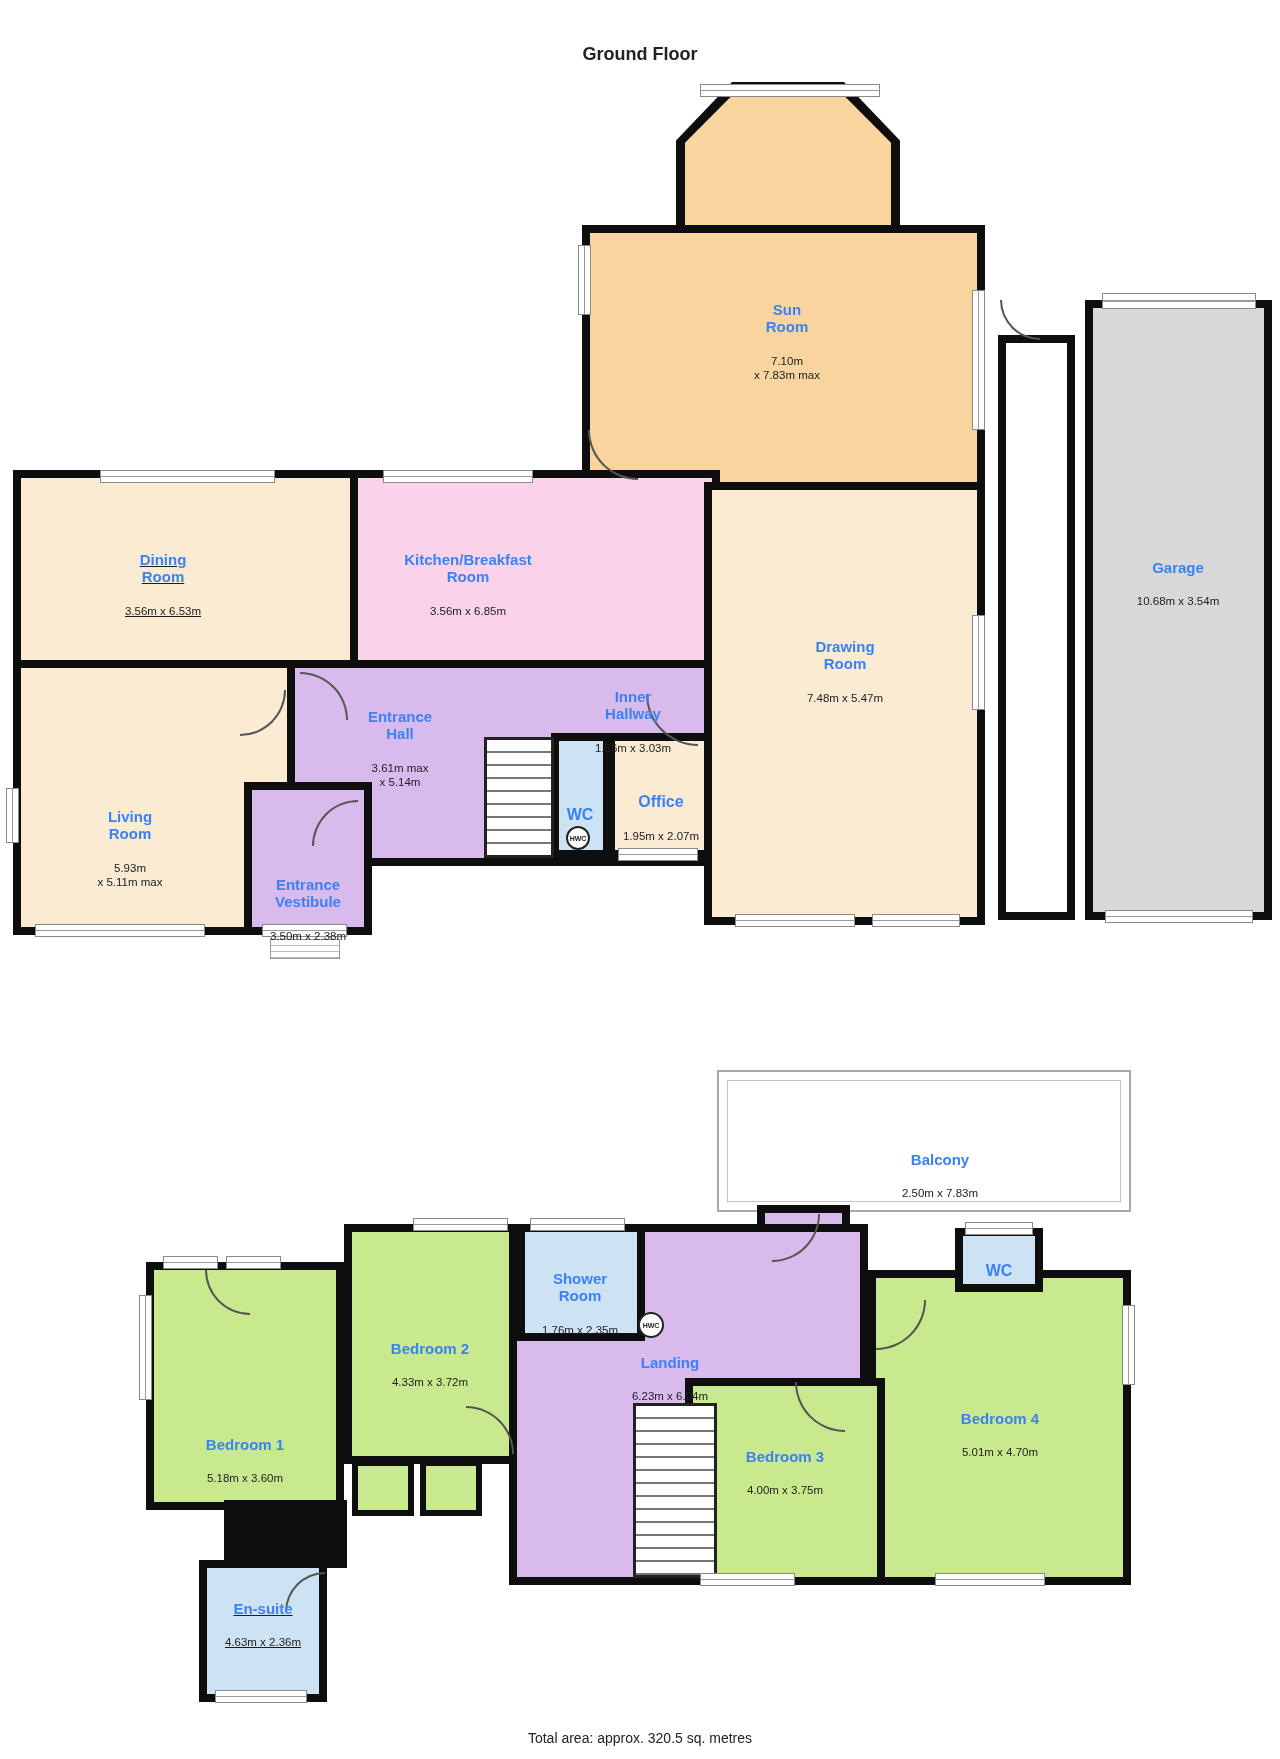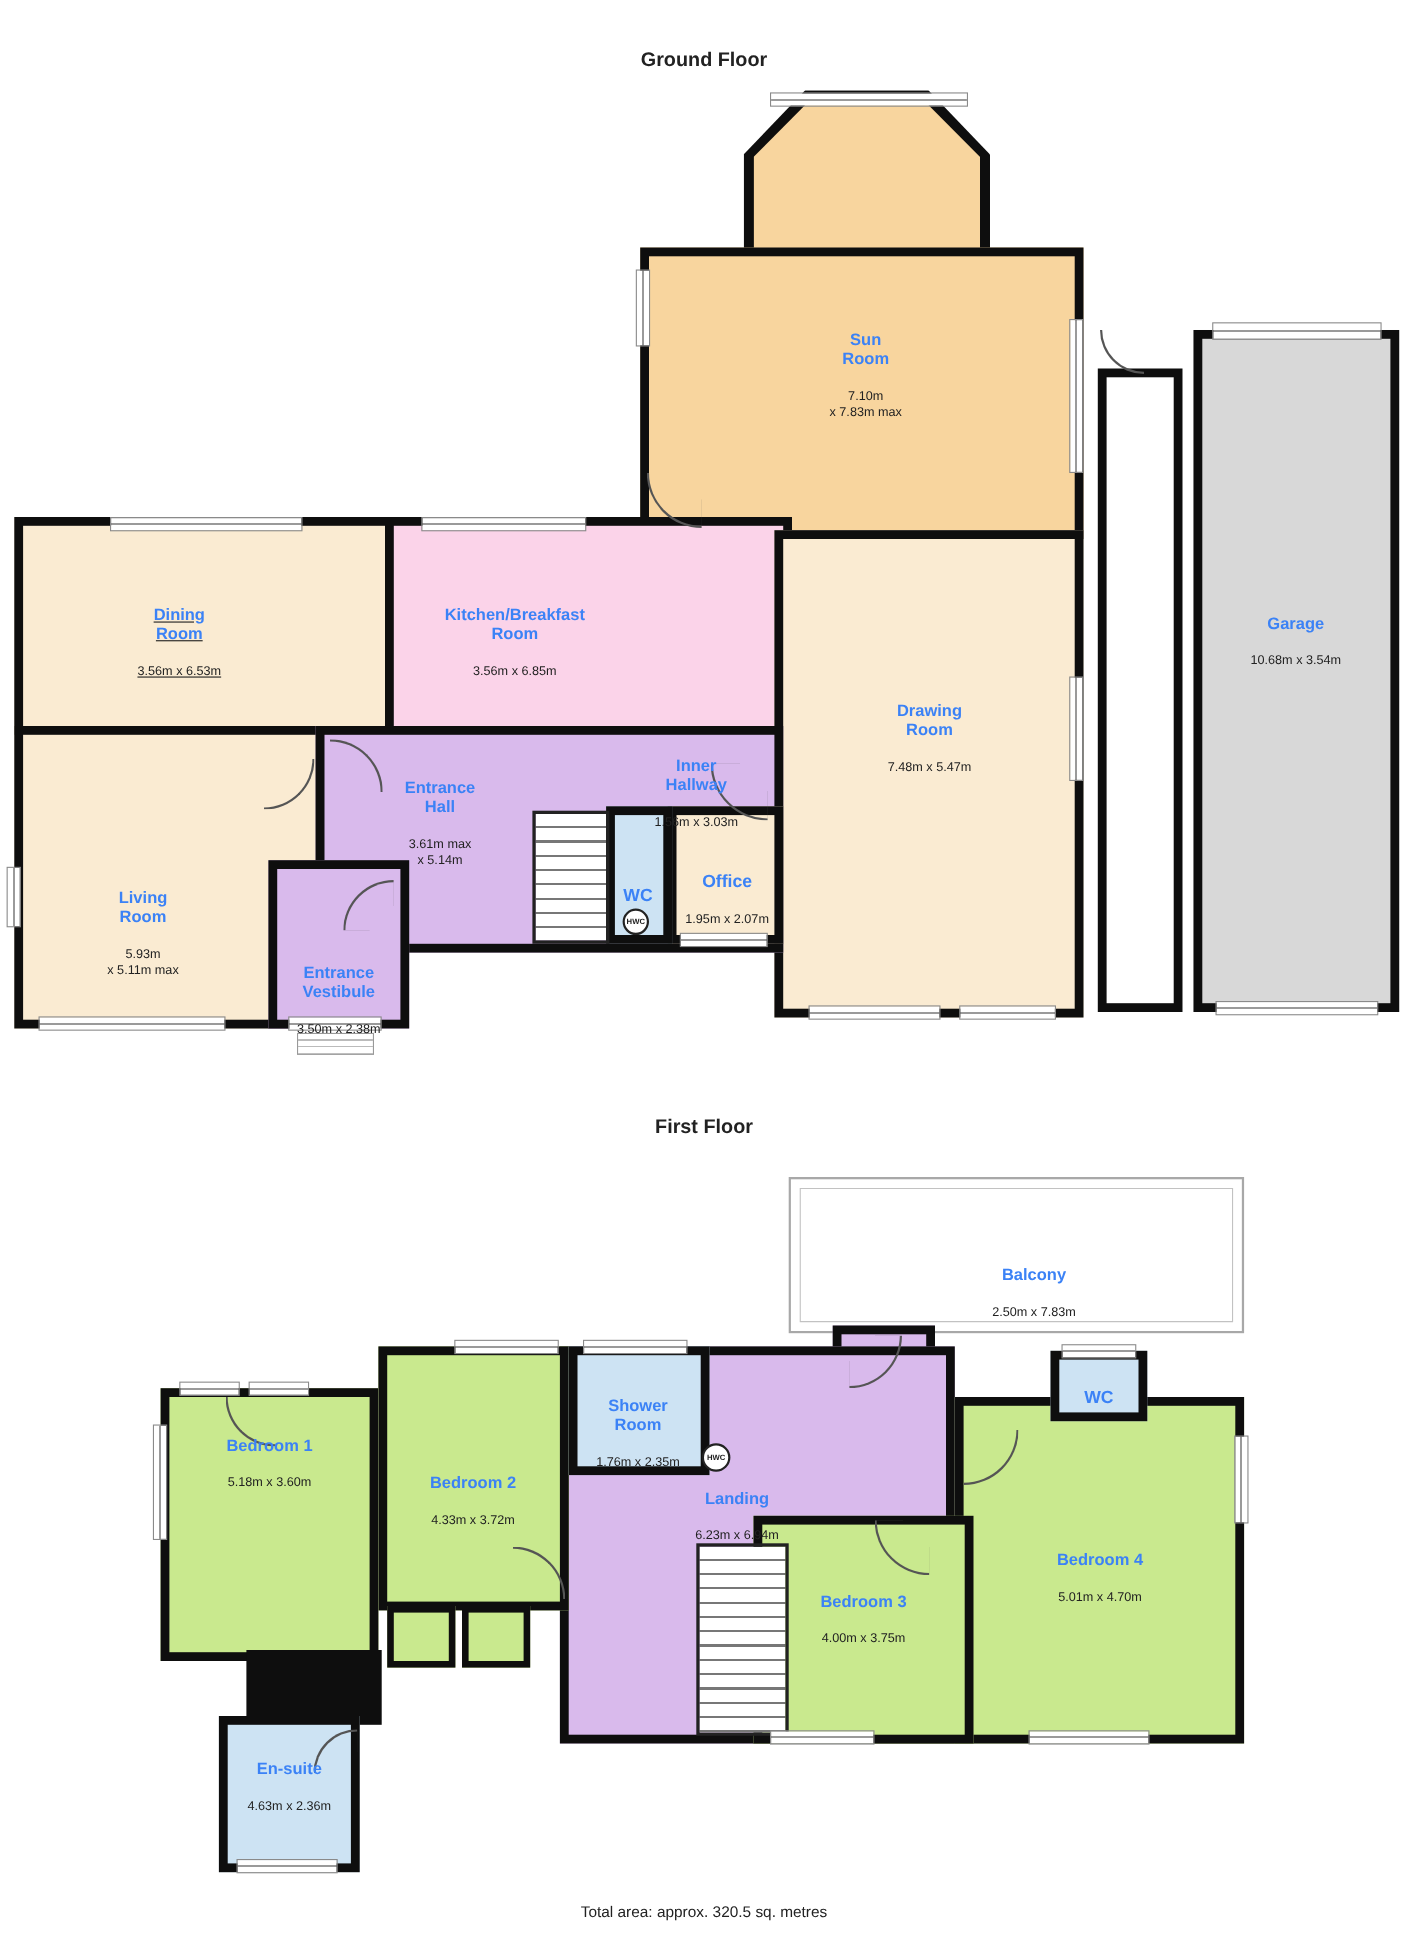--- a/index.html
+++ b/index.html
@@ -142,21 +142,20 @@
     <div class="rname">Office</div>
     <div class="rdims">1.95m x 2.07m</div>
   </div>
   <div class="lbl" style="left:308px;top:858px;">
     <div class="rname">Entrance
 Vestibule</div>
     <div class="rdims">3.50m x 2.38m</div>
   </div>
   <div class="hwc" style="left:566px;top:826px;width:24px;height:24px;">HWC</div>
 
-  <div class="floor-title" style="top:1014px;">First Floor</div>
 
   <div class="balcony" style="left:717px;top:1070px;width:414px;height:142px;"></div>
 
   <div class="room" style="left: 757px; top: 1205px; width: 93px; height: 65px; background: rgb(217, 186, 236);"></div>
 
   <div class="room" style="left: 509px; top: 1224px; width: 359px; height: 361px; background: rgb(217, 186, 236);"></div>
 
   <div class="room" style="left: 344px; top: 1224px; width: 173px; height: 240px; background: rgb(201, 233, 142);"></div>
 
   <div class="room" style="left: 517px; top: 1224px; width: 128px; height: 117px; background: rgb(205, 227, 243);"></div>
@@ -201,41 +200,41 @@
     <div class="rdims">2.50m x 7.83m</div>
   </div>
   <div class="lbl" style="left:580px;top:1252px;">
     <div class="rname">Shower
 Room</div>
     <div class="rdims">1.76m x 2.35m</div>
   </div>
   <div class="lbl small" style="left:999px;top:1244px;">
     <div class="rname">WC</div>
   </div>
-  <div class="lbl" style="left:245px;top:1288px;">
+  <div class="lbl" style="left:245px;top:1418px;">
     <div class="rname">Bedroom 1</div>
     <div class="rdims">5.18m x 3.60m</div>
   </div>
   <div class="lbl" style="left:430px;top:1322px;">
     <div class="rname">Bedroom 2</div>
     <div class="rdims">4.33m x 3.72m</div>
   </div>
   <div class="lbl" style="left:670px;top:1336px;">
     <div class="rname">Landing</div>
     <div class="rdims">6.23m x 6.94m</div>
   </div>
   <div class="lbl" style="left:785px;top:1430px;">
     <div class="rname">Bedroom 3</div>
     <div class="rdims">4.00m x 3.75m</div>
   </div>
   <div class="lbl" style="left:1000px;top:1392px;">
     <div class="rname">Bedroom 4</div>
     <div class="rdims">5.01m x 4.70m</div>
   </div>
-  <div class="lbl" style="left:263px;top:1582px;">
+  <div class="lbl" style="left:263px;top:1582px;text-decoration:underline;">
     <div class="rname">En-suite</div>
     <div class="rdims">4.63m x 2.36m</div>
   </div>
   <div class="hwc" style="left:638px;top:1312px;width:26px;height:26px;">HWC</div>
 
   <div class="total-line" style="top:1730px;">Total area: approx. 320.5 sq. metres</div>
 
 </div>
 
 </body></html>

